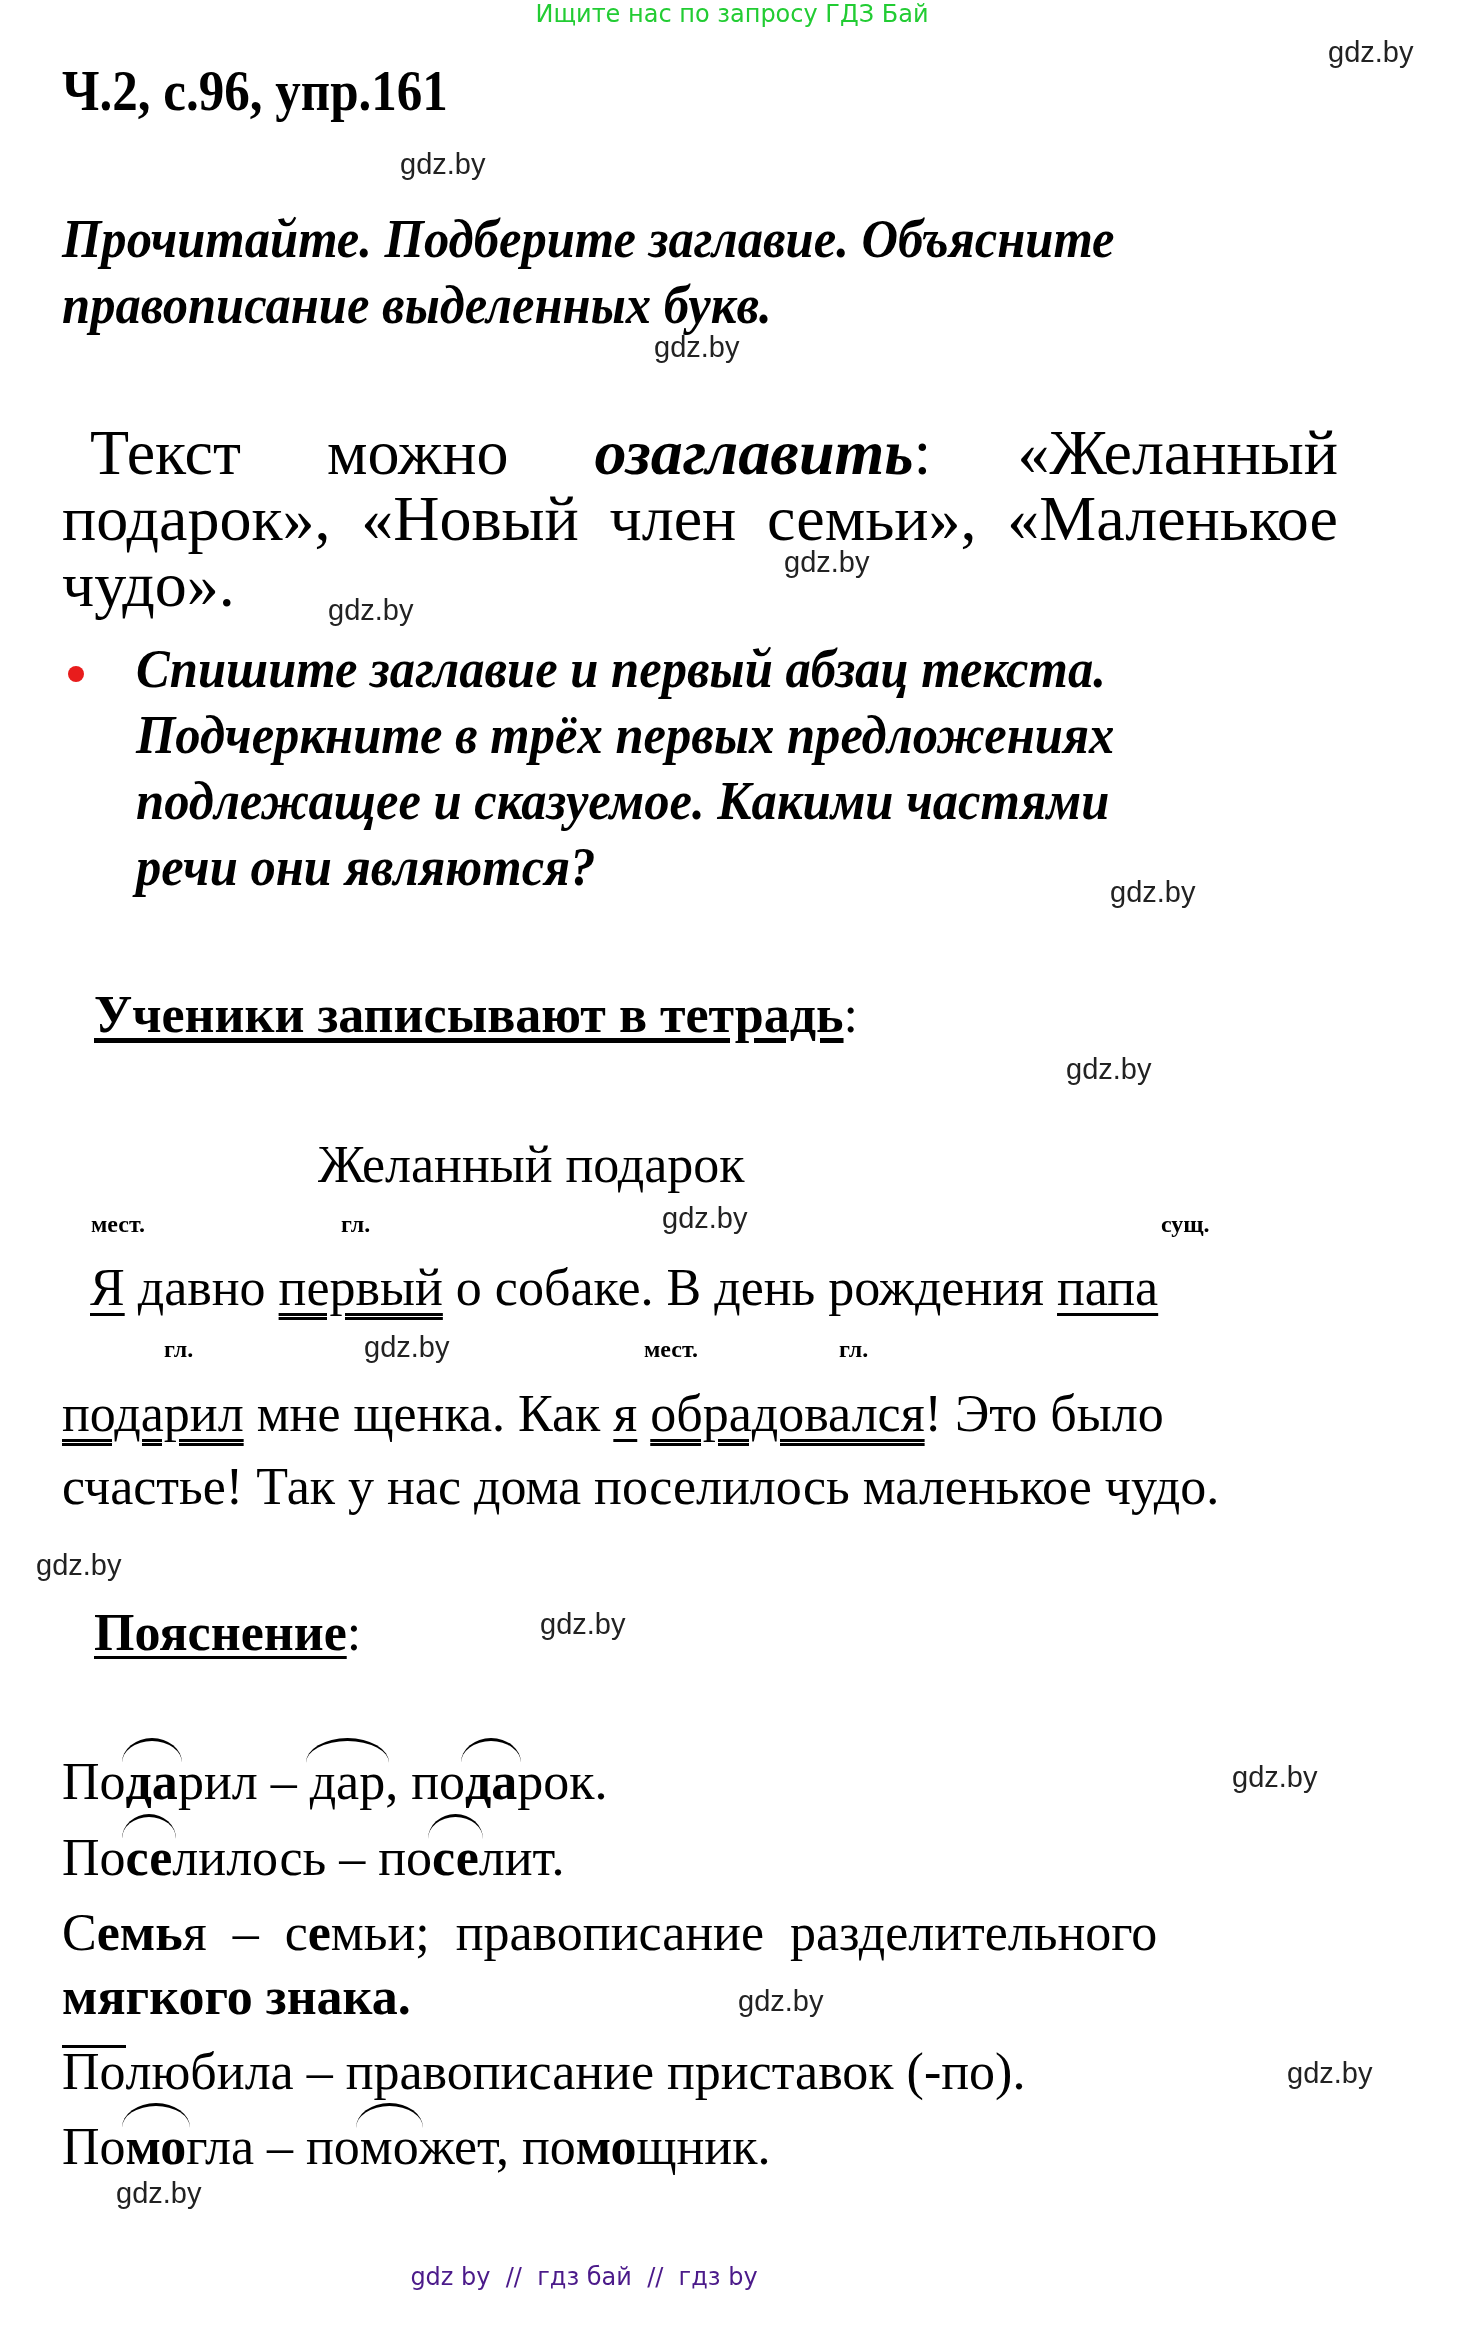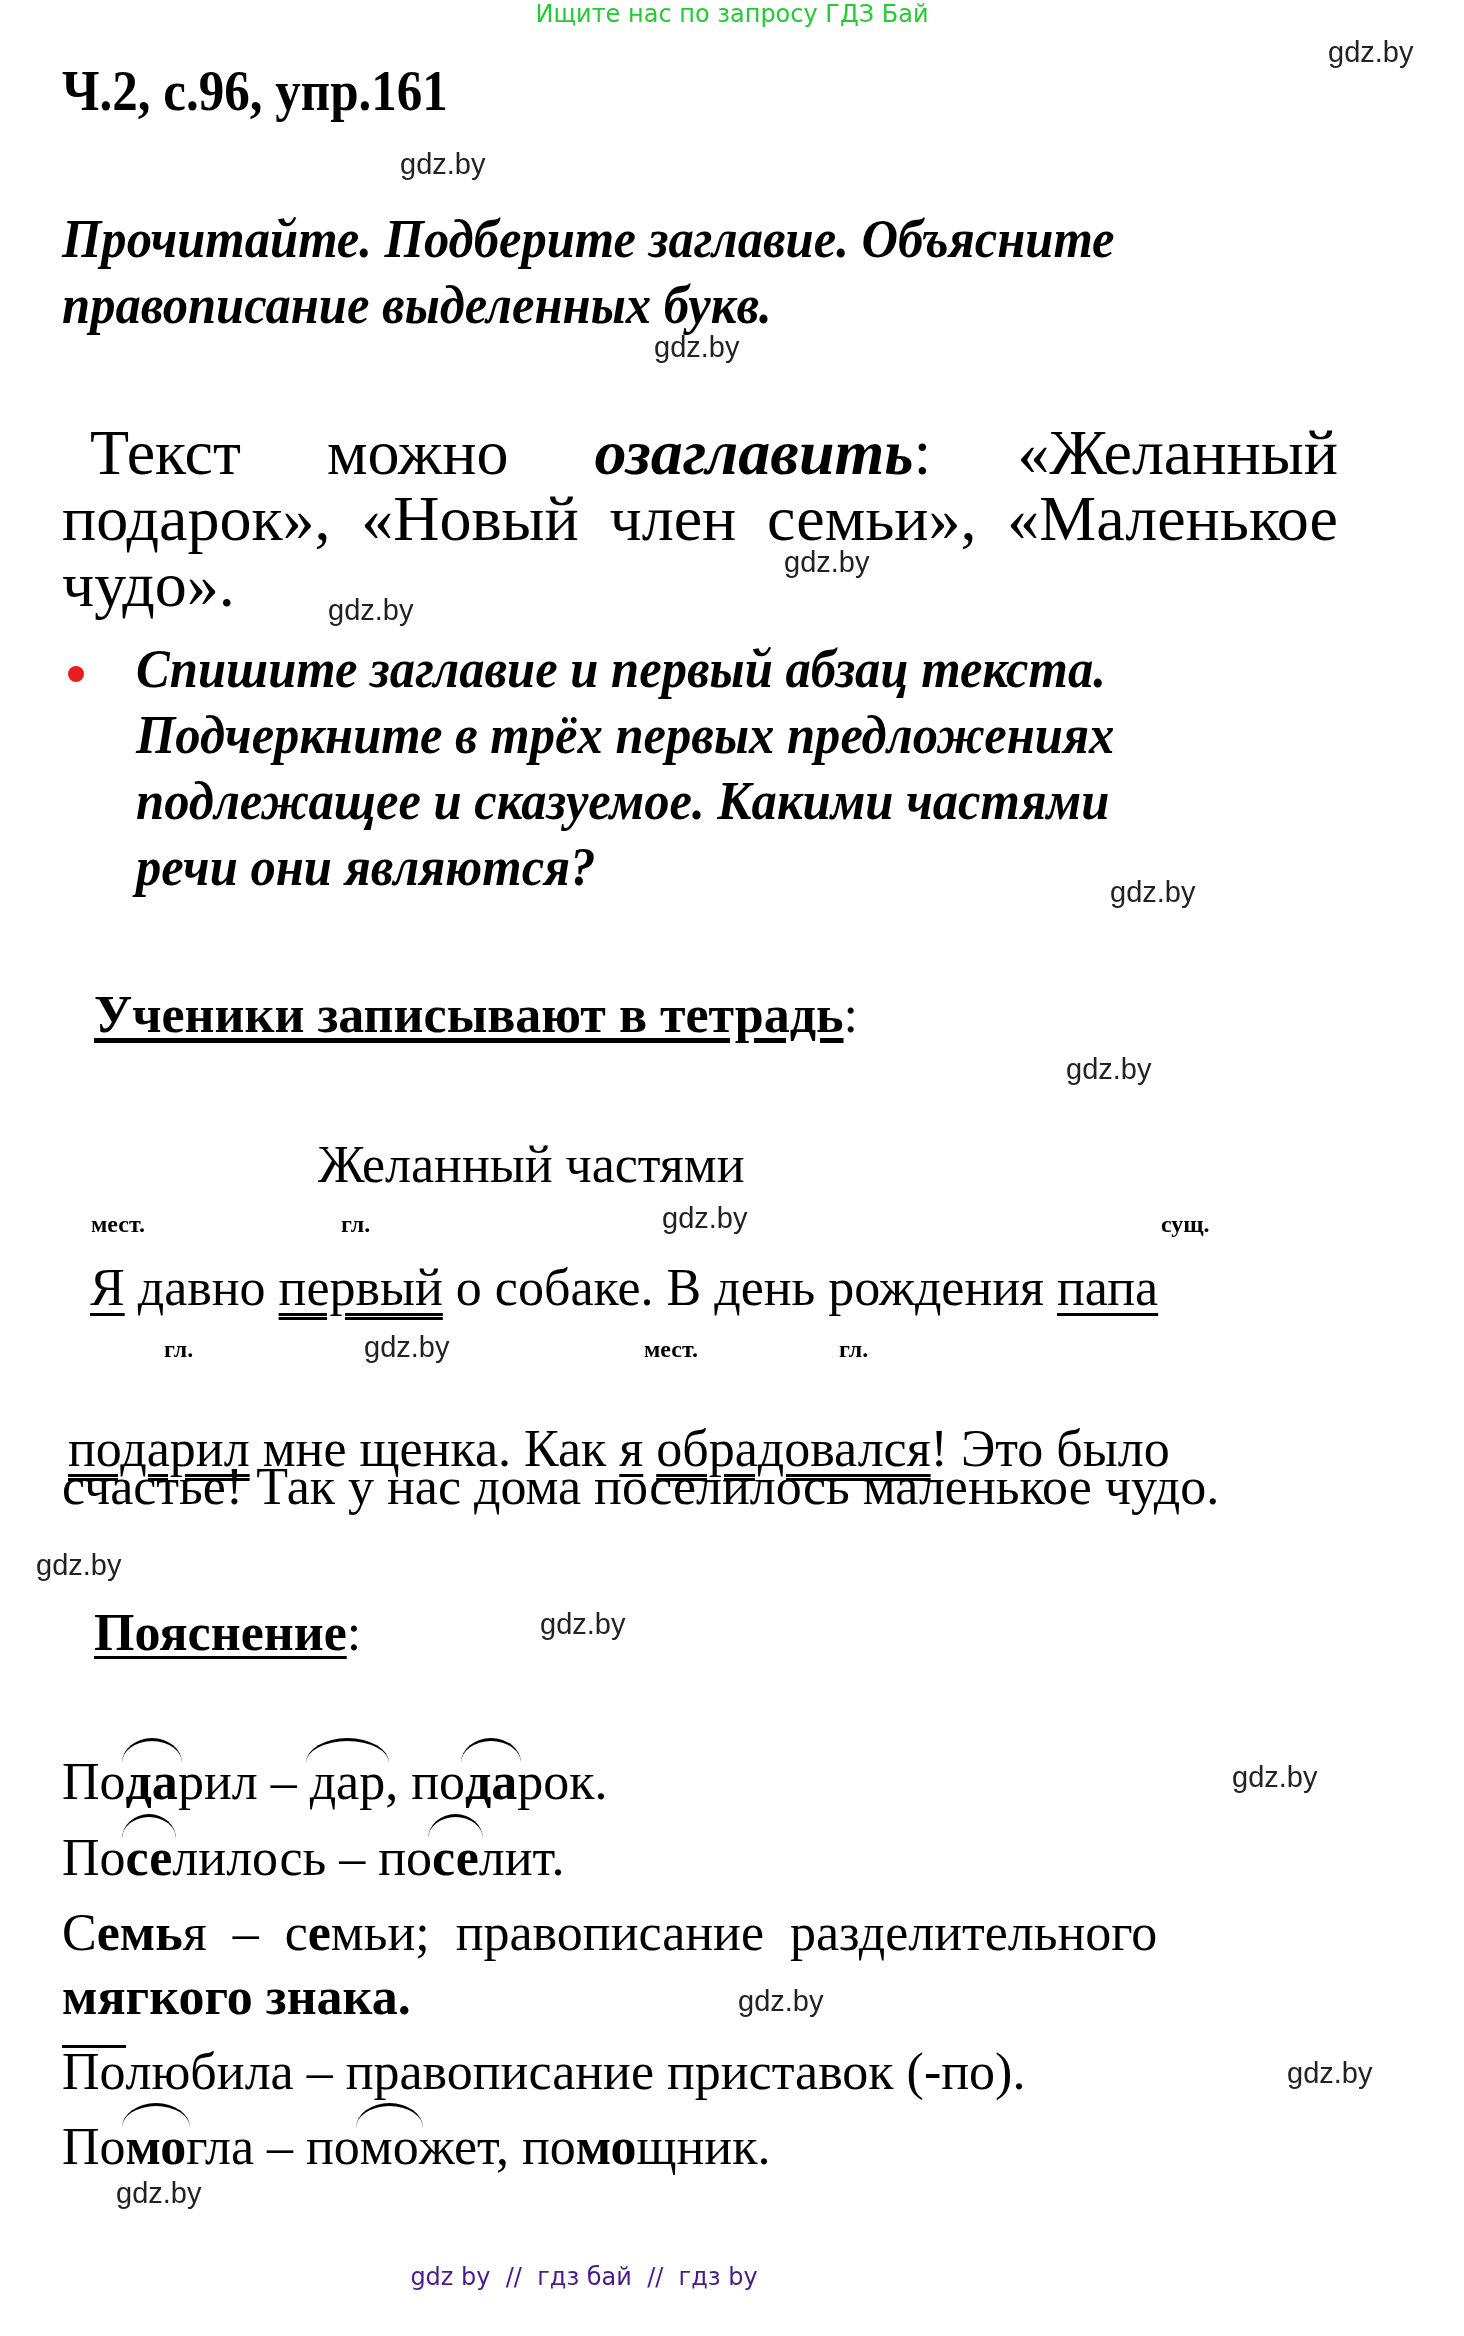--- a/index.html
+++ b/index.html
@@ -44,35 +44,35 @@
 <div class="bullet" style="top:666px;"></div>
 <div class="abs task" style="left:136px;top:636px;">Спишите заглавие и первый абзац текста.</div>
 <div class="abs task" style="left:136px;top:702px;">Подчеркните в трёх первых предложениях</div>
 <div class="abs task" style="left:136px;top:768px;">подлежащее и сказуемое. Какими частями</div>
 <div class="abs task" style="left:136px;top:834px;">речи они являются?</div>
 <div class="wm" style="left:1110px;top:878px;">gdz.by</div>
 
 <div class="abs heading" style="left:62px;top:985px;"><span class="u">Ученики записывают в тетрадь</span><span style="font-weight:normal">:</span></div>
 <div class="wm" style="left:1066px;top:1055px;">gdz.by</div>
 
-<div class="abs line" style="left:318px;top:1135px;">Желанный частями</div>
+<div class="abs line" style="left:318px;top:1135px;">Желанный подарок</div>
 
 <div class="pos" style="left:91px;top:1212px;">мест.</div>
 <div class="pos" style="left:341px;top:1212px;">гл.</div>
 <div class="wm" style="left:662px;top:1204px;">gdz.by</div>
 <div class="pos" style="left:1161px;top:1212px;">сущ.</div>
 
 <div class="abs line" style="left:90px;top:1258px;"><span class="u1">Я</span><span> давно </span><span class="u2">первый</span><span> о собаке. В день рождения </span><span class="u1">папа</span></div>
 
 <div class="pos" style="left:164px;top:1337px;">гл.</div>
 <div class="wm" style="left:364px;top:1333px;">gdz.by</div>
 <div class="pos" style="left:644px;top:1337px;">мест.</div>
 <div class="pos" style="left:839px;top:1337px;">гл.</div>
 
-<div class="abs line" style="left:68px;top:1384px;margin-top:35px;"><span class="u2">подарил</span><span> мне щенка. Как </span><span class="u1">я</span><span> </span><span class="u2">обрадовался</span><span>! Это было</span></div>
+<div class="abs line" style="left:62px;top:1384px;"><span class="u2">подарил</span><span> мне щенка. Как </span><span class="u1">я</span><span> </span><span class="u2">обрадовался</span><span>! Это было</span></div>
 <div class="abs line" style="left:62px;top:1457px;">счастье! Так у нас дома поселилось маленькое чудо.</div>
 <div class="wm" style="left:36px;top:1551px;">gdz.by</div>
 
 <div class="abs heading" style="left:62px;top:1603px;"><span class="u" style="text-decoration-thickness:3px">Пояснение</span><span style="font-weight:normal">:</span></div>
 <div class="wm" style="left:540px;top:1610px;">gdz.by</div>
 
 <div class="abs line" style="left:62px;top:1752px;"><span>По</span><span class="arc b">да</span><span>р</span><span>ил – </span><span class="arc">дар</span><span>, по</span><span class="arc b">да</span><span>рок.</span></div>
 <div class="wm" style="left:1232px;top:1763px;">gdz.by</div>
 
 <div class="abs line" style="left:62px;top:1828px;"><span>По</span><span class="arc b">се</span><span>ли</span><span>лось – по</span><span class="arc b">се</span><span>лит.</span></div>

